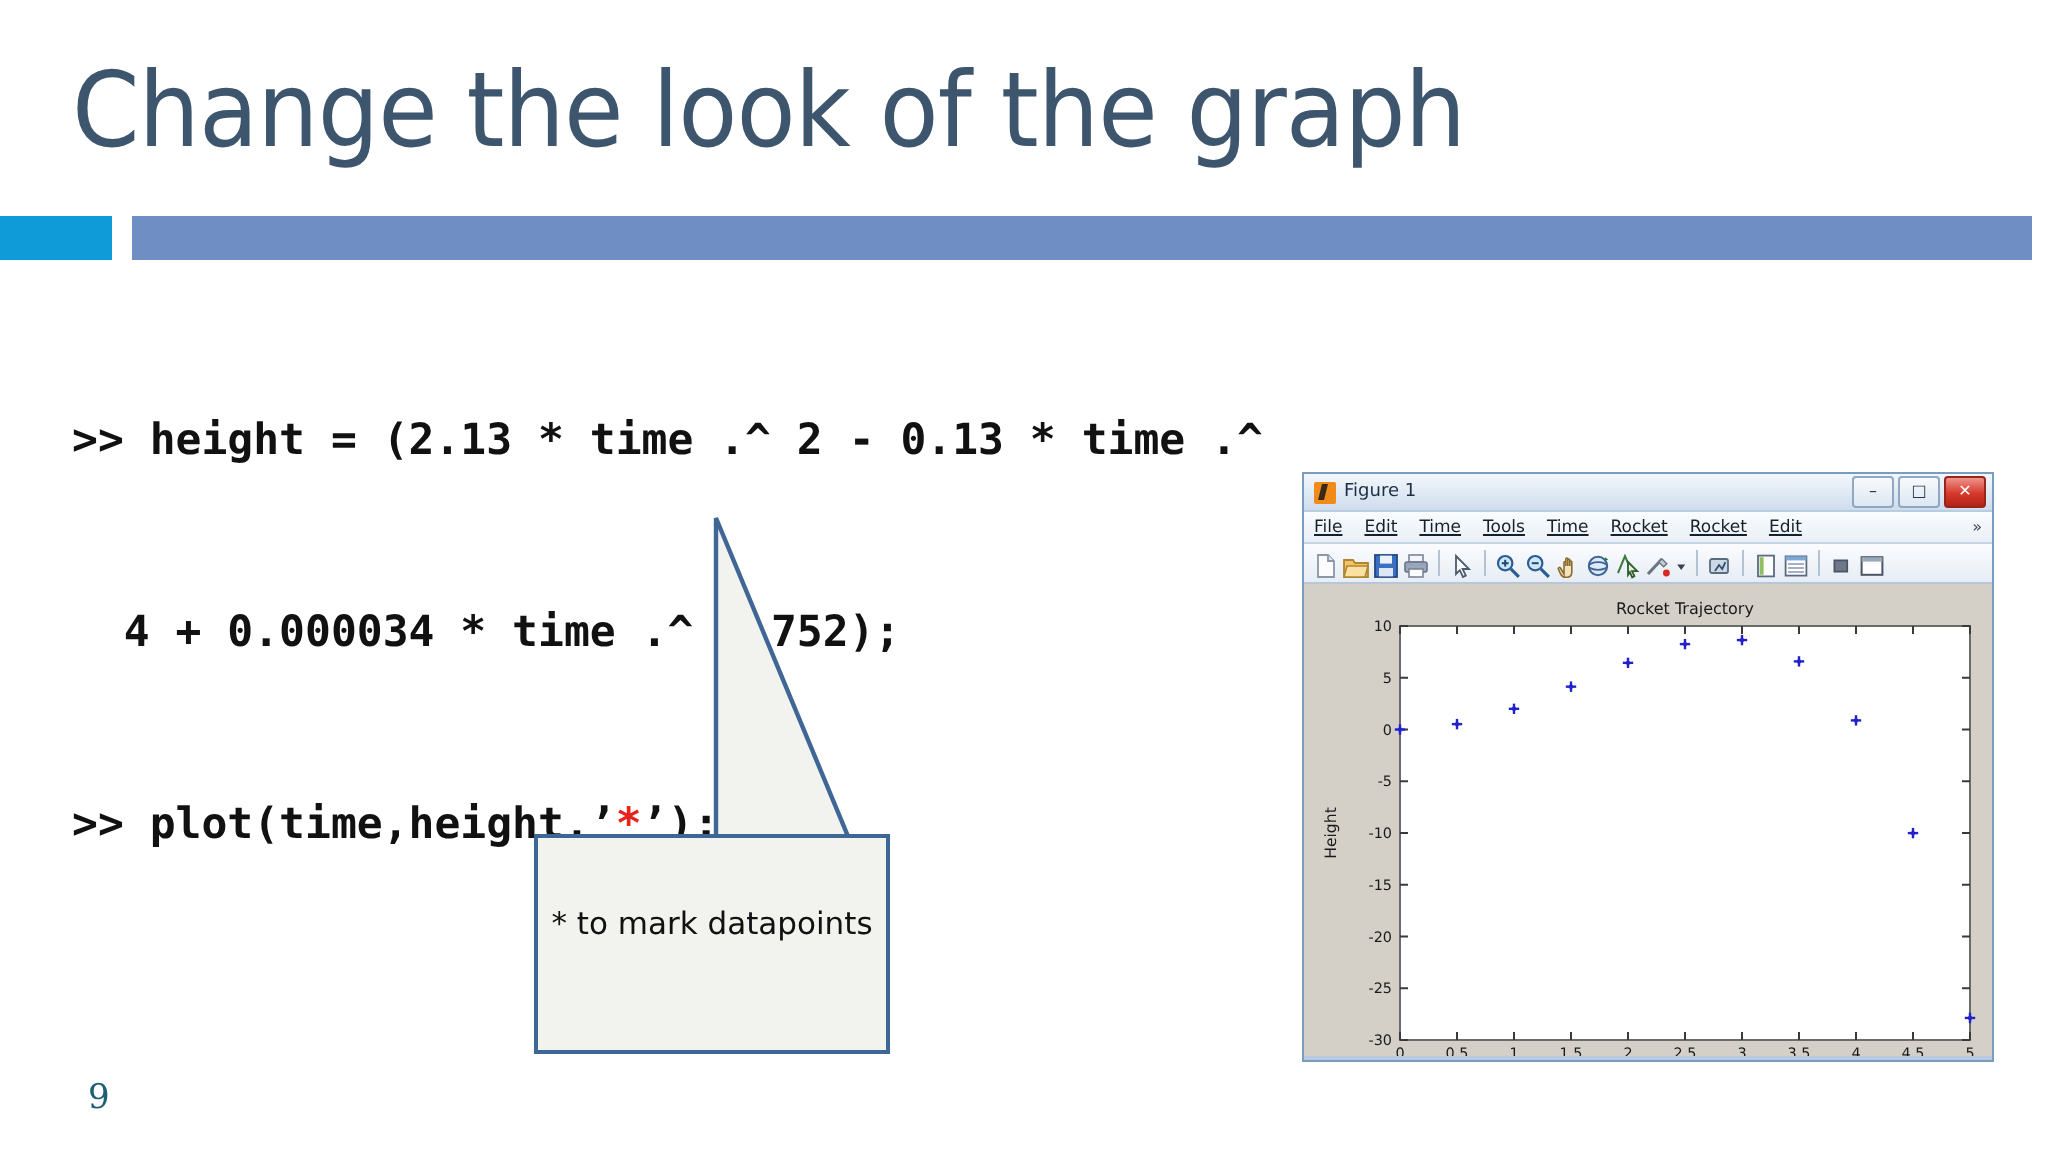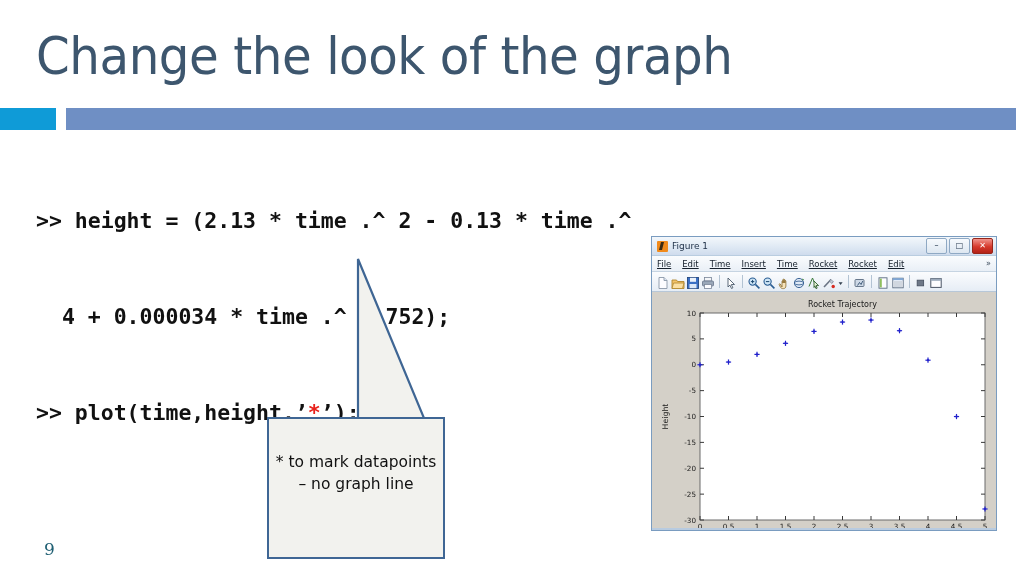--- a/index.html
+++ b/index.html
@@ -53,21 +53,21 @@
     letter-spacing:0px;
     white-space:pre;
   }
   #code-block .ln{display:block;}
   #code-block .star{color:#e8221c;}
 
   
   #callout{
     position:absolute;
     left:267px; top:417px;
-    width:178px; height:142px;
+    width:178px; height:110px;
     background:#f2f2ee;
     border:2px solid #3f6694;
     box-sizing:border-box;
     z-index:5;
   }
   #callout-text{
     position:absolute;
     left:0; right:0; top:32px;
     text-align:center;
     font-family:"DejaVu Sans", sans-serif;
@@ -225,21 +225,20 @@
   
 </div>
 
 <svg id="callout-tail" viewBox="0 0 120 168" width="120" height="168">
   <polygon points="28,4 28,168 96,168" fill="#f2f2ee" stroke="#3f6694" stroke-width="2.2" stroke-linejoin="miter"></polygon>
 </svg>
 
 <div id="callout">
   <div id="callout-text">
     <span>* to mark datapoints</span>
-    <span>– no graph line</span>
   </div>
 </div>
 
 <div id="page-number">9</div>
 
 <div id="figure-window">
 
   <div id="figure-titlebar">
     <div id="figure-app-icon"></div>
     <div id="figure-title-text">Figure 1</div>
@@ -253,21 +252,21 @@
       <div class="win-btn close">
           <span class="glyph">✕</span>
         </div>
     </div>
   </div>
 
   <div id="figure-menubar">
     <div class="menu-item"><span class="mn">File</span></div>
     <div class="menu-item"><span class="mn">Edit</span></div>
     <div class="menu-item"><span class="mn">Time</span></div>
-    <div class="menu-item"><span class="mn">Insert</span></div>
+    <div class="menu-item"><span class="mn">Tools</span></div>
     <div class="menu-item"><span class="mn">Time</span></div>
     <div class="menu-item"><span class="mn">Rocket</span></div>
     <div class="menu-item"><span class="mn">Rocket</span></div>
     <div class="menu-item"><span class="mn">Edit</span></div>
     <div id="menubar-overflow">»</div>
   </div>
 
   <div id="figure-toolbar">
     <div class="tb-icon">
       <svg width="14" height="14" viewBox="0 0 14 14">

